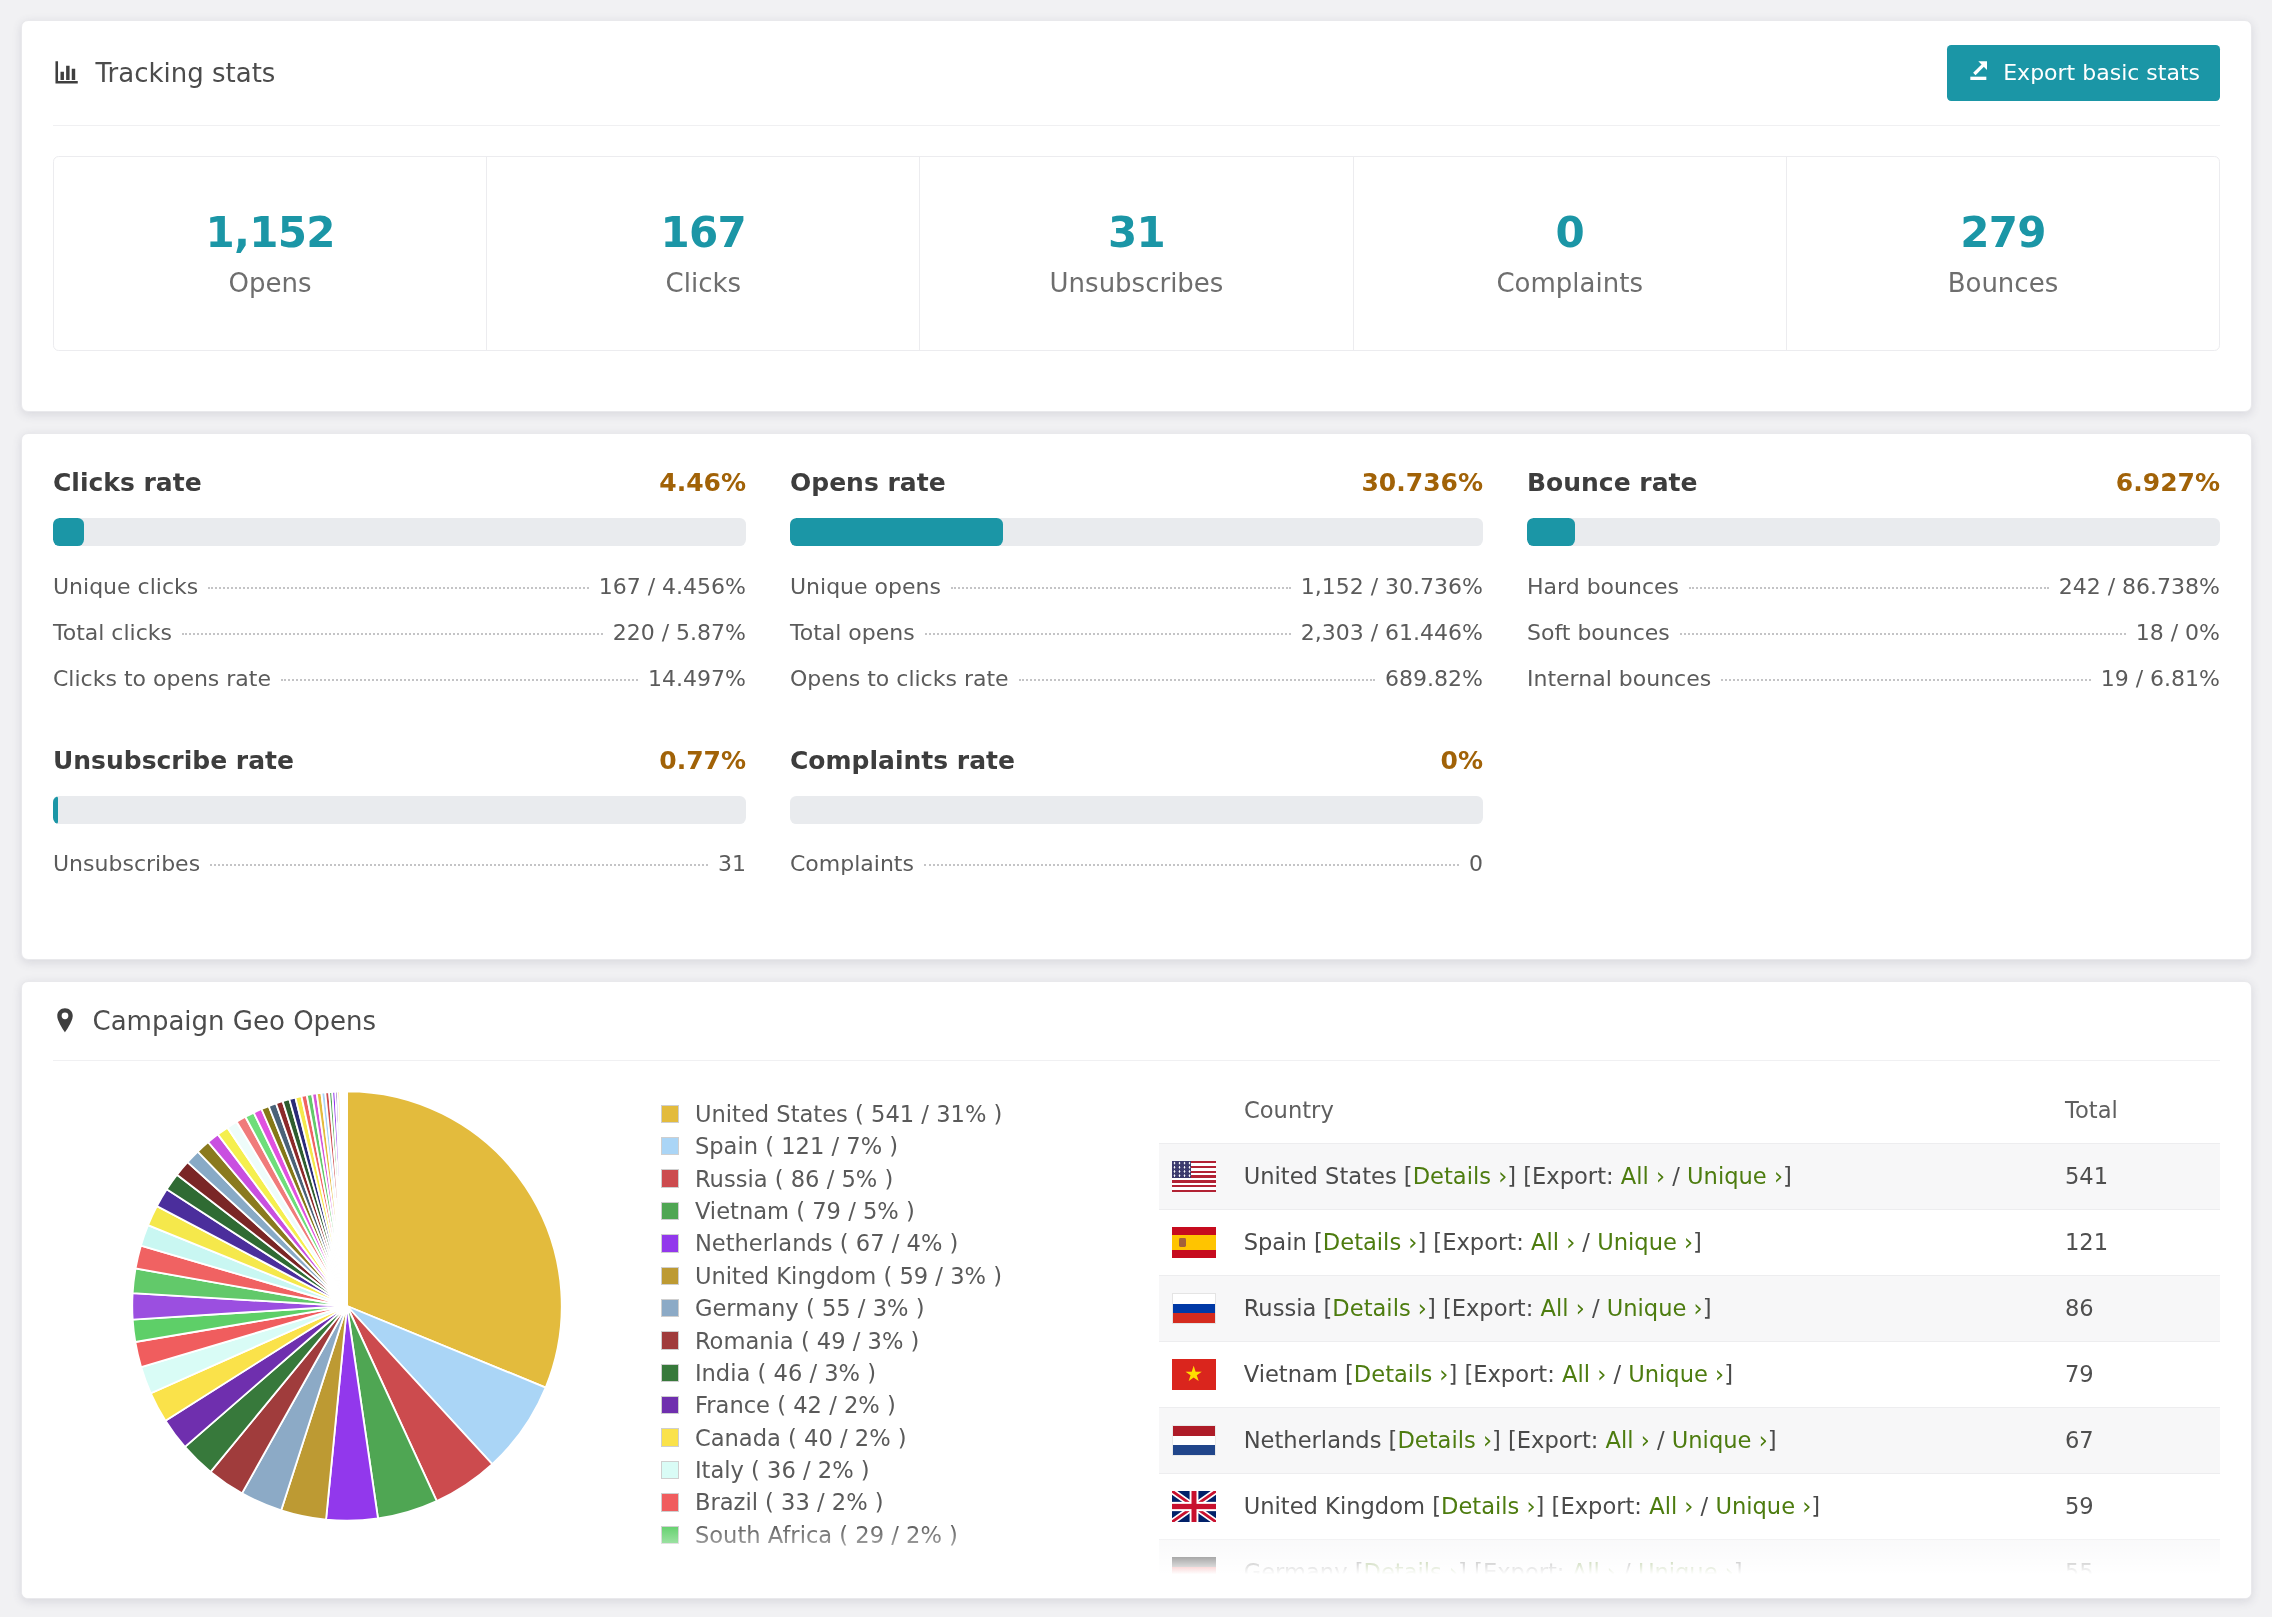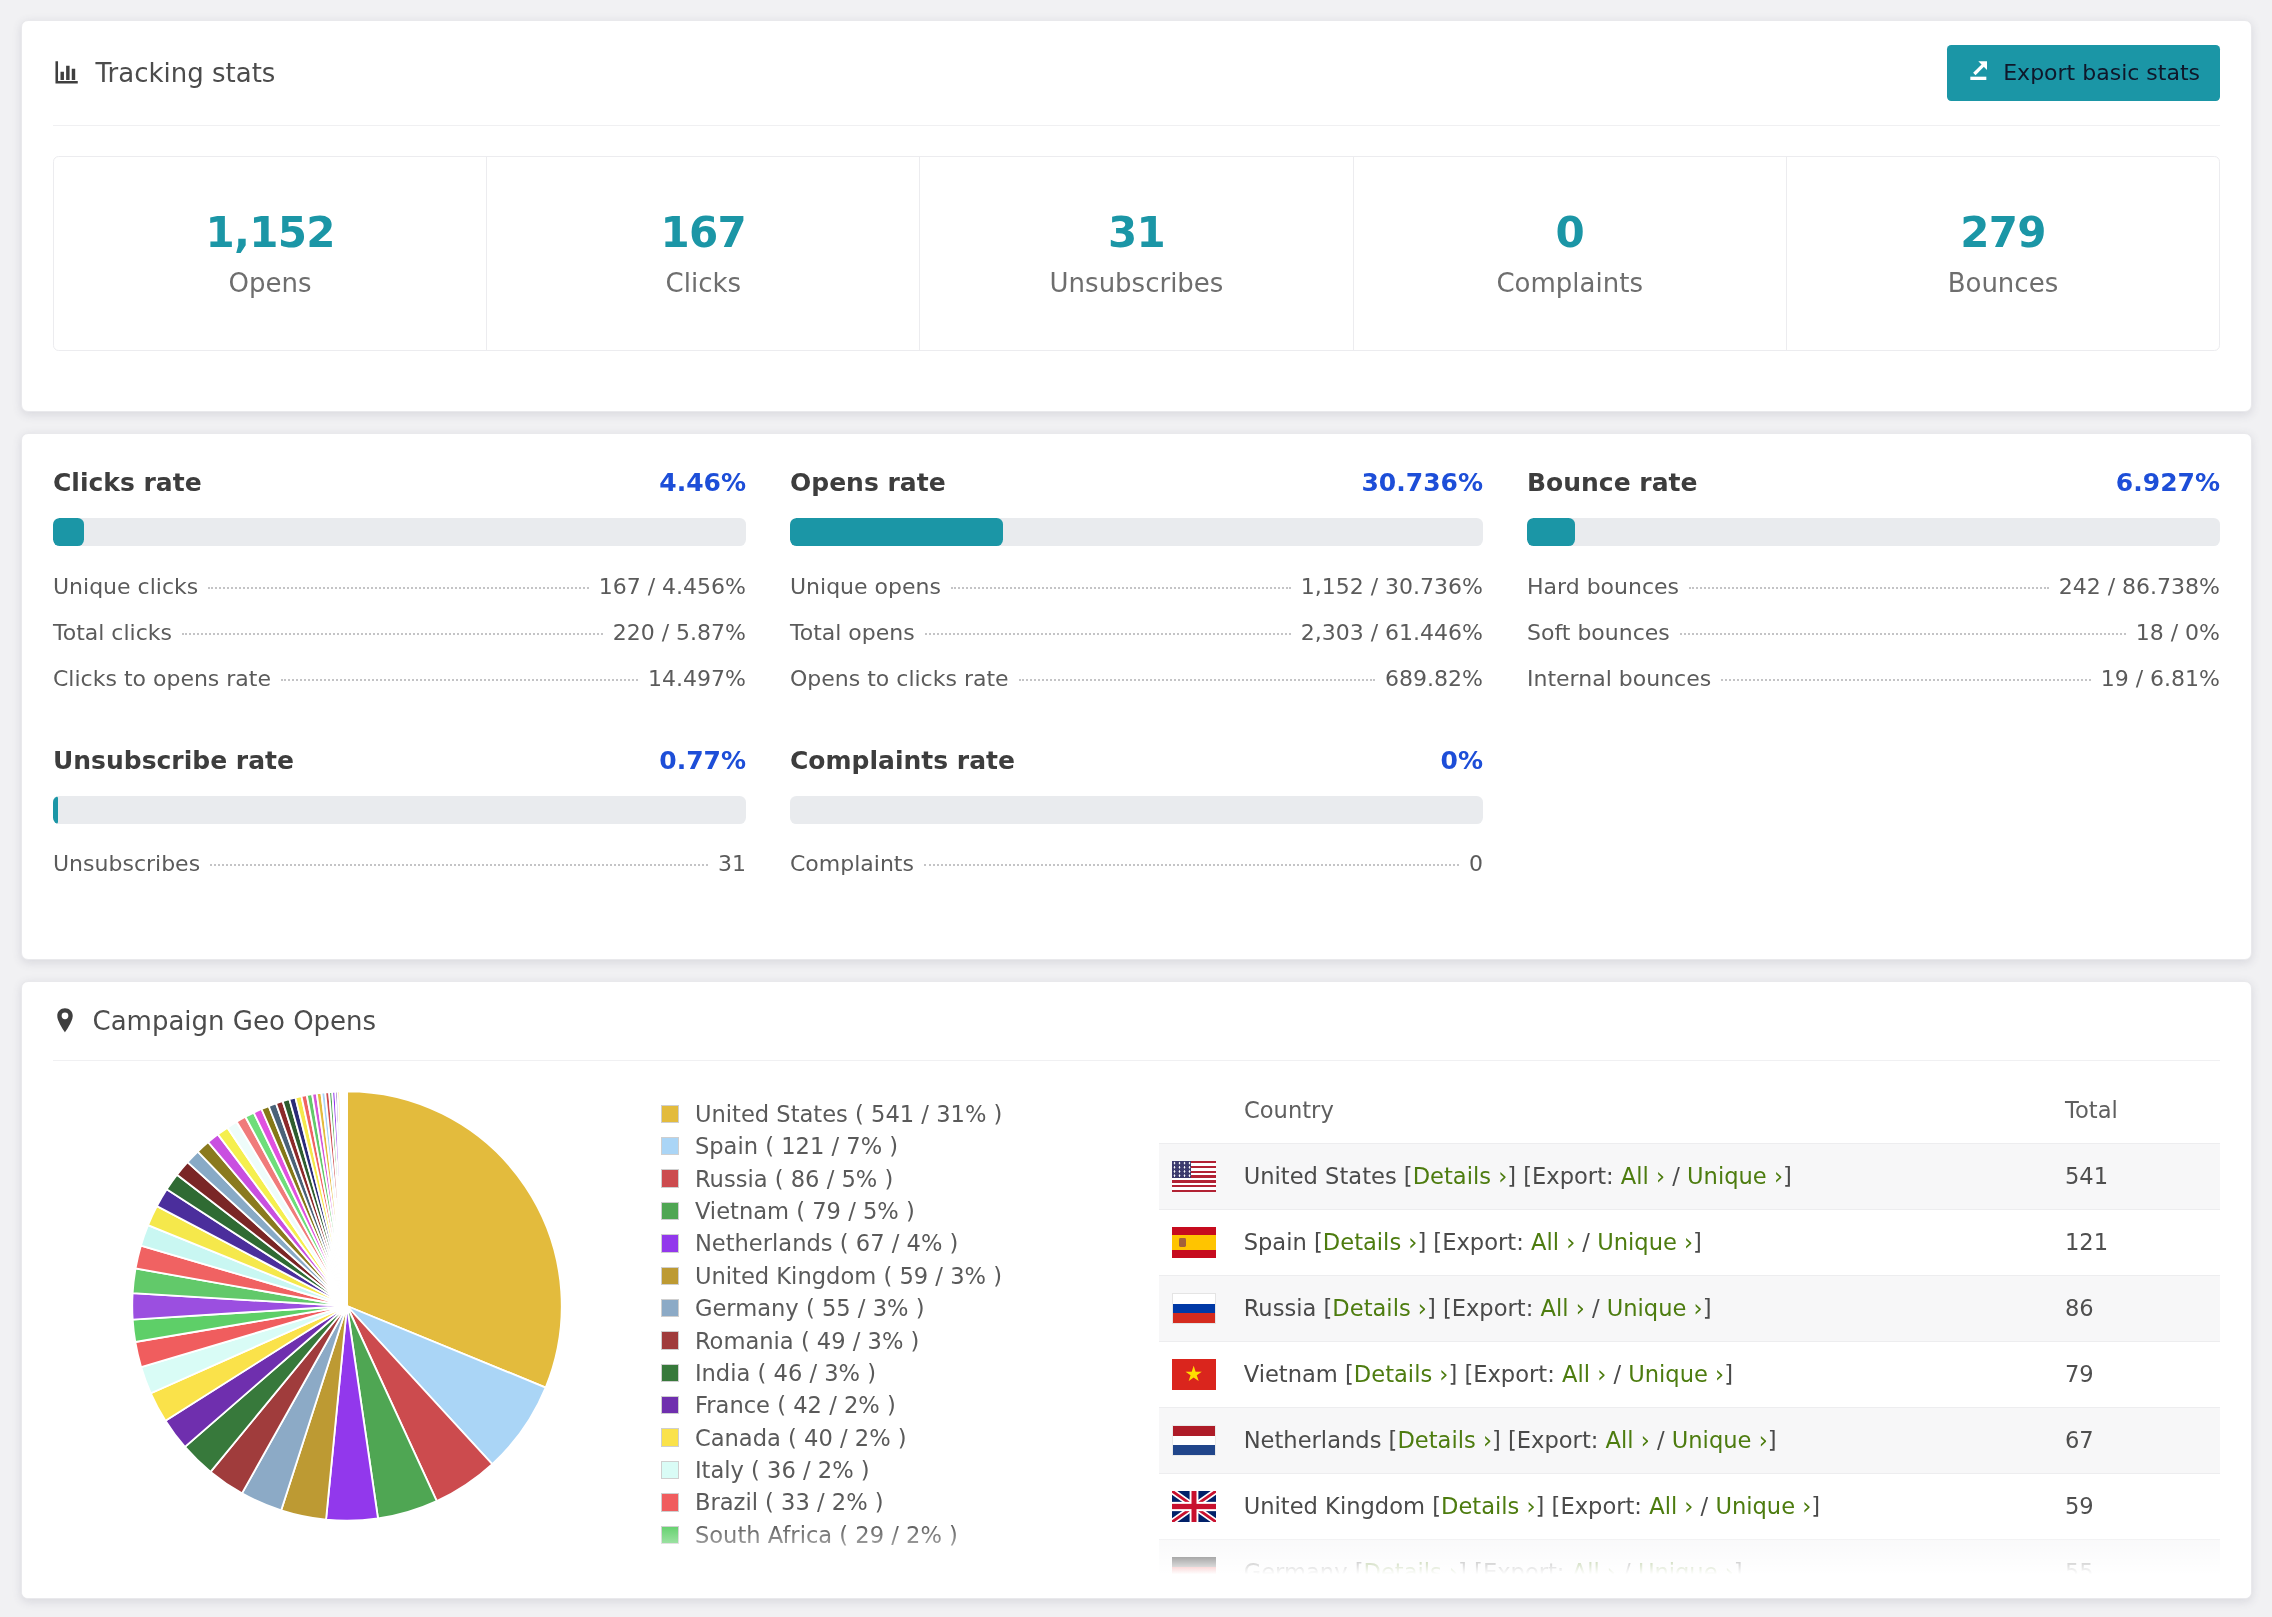--- a/index.html
+++ b/index.html
@@ -20,34 +20,34 @@
     position:relative;
   }
   
   #card-tracking { margin-top:20px; height:392px; }
   .card-header { display:flex; align-items:center; justify-content:space-between; padding:24px 31px; }
   .card-title { display:flex; align-items:center; gap:15.5px; font-size:26px; color:#4c4c4c; font-weight:400; }
   .card-title svg { display:block; }
   .divider { height:1.4px; background:#f0f0f2; margin:0 31px; }
   .btn-export {
     display:flex; align-items:center; gap:12.7px;
-    background:#1b96a6; color:#0f172a; border:none; cursor:pointer;
+    background:#1b96a6; color:#ffffff; border:none; cursor:pointer;
     font-family:inherit; font-size:22px; padding:13.4px 20px; border-radius:4.2px;
   }
   .summary { display:flex; margin:30px 31px; border:1.4px solid #ececef; border-radius:5.6px; }
   .summary-box { flex:1; text-align:center; padding:51px 0 52px; }
   .summary-box + .summary-box { border-left:1.4px solid #ececef; }
   .summary-value { font-size:42px; font-weight:700; color:#1b96a6; letter-spacing:-0.7px; }
   .summary-label { font-size:26px; color:#6e6e6e; margin-top:11.3px; }
   
   #card-rates { margin-top:21px; height:527px; padding:34px 31px 42px; }
   .rates-grid { display:grid; grid-template-columns:1fr 1fr 1fr; column-gap:45px; row-gap:51px;gap:44px; }
   .rate-head { display:flex; justify-content:space-between; align-items:baseline; }
   .rate-title { font-size:25px; font-weight:700; color:#3d3d3d; }
-  .rate-value { font-size:25px; font-weight:700; color:#1d4ed8; }
+  .rate-value { font-size:25px; font-weight:700; color:#a16207; }
   .progress { margin-top:21px; height:28px; background:#e9ebee; border-radius:6.4px; overflow:hidden; }
   .progress-fill { height:100%; background:#1b96a6; border-radius:6.4px; }
   .breakdown { margin-top:17px; }
   .b-row { display:flex; align-items:baseline; padding:10.6px 0; font-size:22px; color:#5b5b5b; }
   .b-leader { flex:1; border-bottom:2.1px dotted #c4c4c6; margin:0 10px; transform:translateY(-5px); }
   .b-value { white-space:pre; }
   
   #card-geo { margin-top:21px; height:618px; overflow:hidden; }
   .geo-body { display:flex; align-items:flex-start; padding:18.4px 31px 0 71px; }
   #geo-pie { width:438px; height:438px; flex:none; margin:7px 0 0 35px; }

